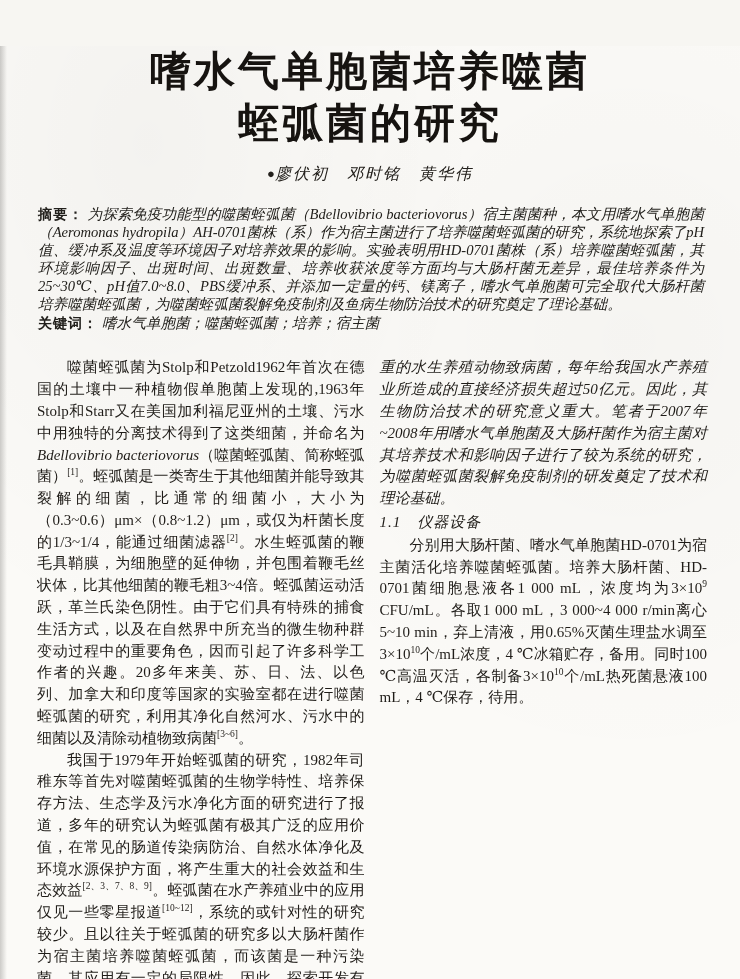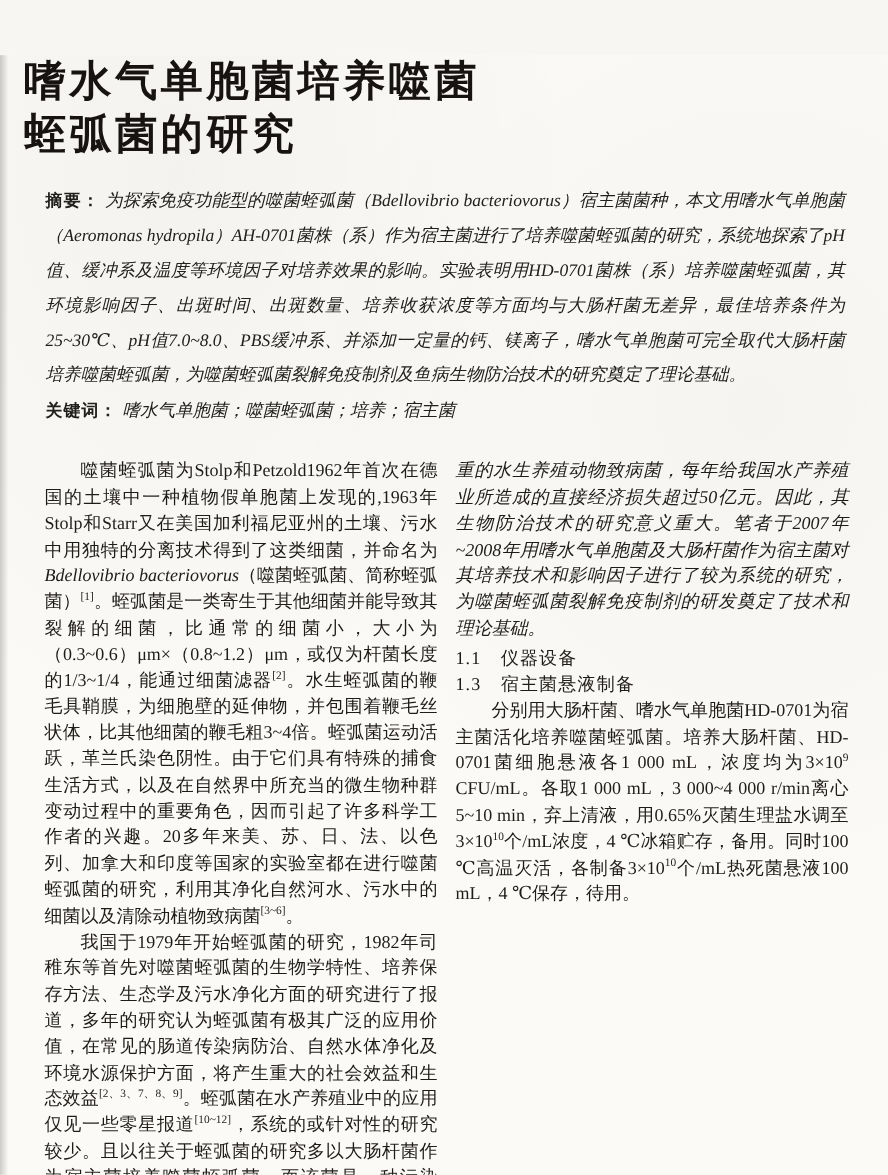--- a/index.html
+++ b/index.html
@@ -15,77 +15,77 @@
       radial-gradient(ellipse at 20% 10%, rgba(0,0,0,0.03), transparent 40%),
       radial-gradient(ellipse at 85% 30%, rgba(0,0,0,0.025), transparent 45%),
       #fbfaf7;
   }
   .page::before {
     content:""; position:absolute; left:0; top:0; bottom:0; width:7px;
     background:linear-gradient(90deg, rgba(40,38,35,0.22), rgba(40,38,35,0.0));
     pointer-events:none;
   }
   .title {
-    margin:46px 20px 0; text-align:left;
+    margin:46px 20px 0; text-align:center;
     font-family:"DejaVu Sans","Liberation Sans",sans-serif;
-    font-weight:bold; font-size:35px; line-height:1.26; letter-spacing:3px;
+    font-weight:bold; font-size:41px; line-height:1.26; letter-spacing:3px;
     color:#161310;
   }
   .authors {
     margin-top:15px; text-align:center;
     font-size:16px; font-style:italic; letter-spacing:2px; color:#23201c;
   }
   .authors .bullet { font-style:normal; font-size:13px; vertical-align:1px; letter-spacing:0; }
   .abstract { margin:20px 36px 0 38px; }
   .abs-text, .kw {
-    font-size:14.6px; line-height:29px; text-align:justify;
+    font-size:14.6px; line-height:18px; text-align:justify;
     font-style:italic; margin:0; color:#22201c;
   }
   .kw { margin-top:1px; }
   .lbl {
     font-style:normal; font-weight:bold;
     font-family:"DejaVu Sans","Liberation Sans",sans-serif;
     font-size:14px; letter-spacing:1px; margin-right:4px;
   }
   .columns { display:flex; gap:15px; margin:25px 33px 0 37px; }
   .col { flex:1 1 0; min-width:0; }
   .col p { margin:0; font-size:15px; line-height:21.8px; text-align:justify; color:#1f1c18; }
   .col p.indent { text-indent:2em; }
   .col p.cont { text-indent:0;font-style:italic; }
   .sec {
     font-size:17.5px; font-weight:normal; letter-spacing:1px;
     margin:10px 0 7px; color:#1f1c18;
   }
   .sub {
-    font-size:15px; font-weight:normal; 
+    font-size:15px; font-weight:normal; font-style:italic;
     margin:3px 0; letter-spacing:1px; color:#1f1c18;
   }
   .lat { font-style:italic; }
   .abs-text .lat { font-style:italic; }
   .sup { font-size:9.5px; vertical-align:super; line-height:0; }
 </style>
 </head>
 <body>
 
 <div class="page">
 
   <h1 class="title"><span>嗜水气单胞菌培养噬菌</span><br><span>蛭弧菌的研究</span></h1>
 
+  <div class="authors"><span class="bullet">●</span><span>廖伏初　邓时铭　黄华伟</span></div>
 
   <section class="abstract">
     <p class="abs-text"><b class="lbl">摘要：</b><span id="abstract-segs"><span>为探索免疫功能型的噬菌蛭弧菌（</span><span class="lat">Bdellovibrio bacteriovorus</span><span>）宿主菌菌种，本文用嗜水气单胞菌（</span><span class="lat">Aeromonas hydropila</span><span>）AH-0701菌株（系）作为宿主菌进行了培养噬菌蛭弧菌的研究，系统地探索了pH值、缓冲系及温度等环境因子对培养效果的影响。实验表明用HD-0701菌株（系）培养噬菌蛭弧菌，其环境影响因子、出斑时间、出斑数量、培养收获浓度等方面均与大肠杆菌无差异，最佳培养条件为25~30℃、pH值7.0~8.0、PBS缓冲系、并添加一定量的钙、镁离子，嗜水气单胞菌可完全取代大肠杆菌培养噬菌蛭弧菌，为噬菌蛭弧菌裂解免疫制剂及鱼病生物防治技术的研究奠定了理论基础。</span></span></p>
     <p class="kw"><b class="lbl">关键词：</b><span>嗜水气单胞菌；噬菌蛭弧菌；培养；宿主菌</span></p>
   </section>
 
   <main class="columns">
     <div class="col" id="col-left">
         <p class="indent"><span>噬菌蛭弧菌为Stolp和Petzold1962年首次在德国的土壤中一种植物假单胞菌上发现的,1963年Stolp和Starr又在美国加利福尼亚州的土壤、污水中用独特的分离技术得到了这类细菌，并命名为</span><span class="lat">Bdellovibrio bacteriovorus</span><span>（噬菌蛭弧菌、简称蛭弧菌）</span><span class="sup">[1]</span><span>。蛭弧菌是一类寄生于其他细菌并能导致其裂解的细菌，比通常的细菌小，大小为（0.3~0.6）μm×（0.8~1.2）μm，或仅为杆菌长度的1/3~1/4，能通过细菌滤器</span><span class="sup">[2]</span><span>。水生蛭弧菌的鞭毛具鞘膜，为细胞壁的延伸物，并包围着鞭毛丝状体，比其他细菌的鞭毛粗3~4倍。蛭弧菌运动活跃，革兰氏染色阴性。由于它们具有特殊的捕食生活方式，以及在自然界中所充当的微生物种群变动过程中的重要角色，因而引起了许多科学工作者的兴趣。20多年来美、苏、日、法、以色列、加拿大和印度等国家的实验室都在进行噬菌蛭弧菌的研究，利用其净化自然河水、污水中的细菌以及清除动植物致病菌</span><span class="sup">[3~6]</span><span>。</span></p>
         <p class="indent"><span>我国于1979年开始蛭弧菌的研究，1982年司稚东等首先对噬菌蛭弧菌的生物学特性、培养保存方法、生态学及污水净化方面的研究进行了报道，多年的研究认为蛭弧菌有极其广泛的应用价值，在常见的肠道传染病防治、自然水体净化及环境水源保护方面，将产生重大的社会效益和生态效益</span><span class="sup">[2、3、7、8、9]</span><span>。蛭弧菌在水产养殖业中的应用仅见一些零星报道</span><span class="sup">[10~12]</span><span>，系统的或针对性的研究较少。且以往关于蛭弧菌的研究多以大肠杆菌作为宿主菌培养噬菌蛭弧菌，而该菌是一种污染菌，其应用有一定的局限性。因此，探索开发有利于水环境保护和具有特定功能的宿主菌意义重大，新的培养技术、生产工艺流程及其制剂的研究是噬菌蛭弧菌在水产养殖、生态农业及水处理技术领域应用的基础。</span></p>
       </div>
     <div class="col" id="col-right">
         <p class="cont"><span>重的水生养殖动物致病菌，每年给我国水产养殖业所造成的直接经济损失超过50亿元。因此，其生物防治技术的研究意义重大。笔者于2007年~2008年用嗜水气单胞菌及大肠杆菌作为宿主菌对其培养技术和影响因子进行了较为系统的研究，为噬菌蛭弧菌裂解免疫制剂的研发奠定了技术和理论基础。</span></p>
         <h4 class="sub">1.1　仪器设备</h4>
-        <h4 class="sub">1.3　宿主菌悬液制备</h4>
         <p class="indent"><span>分别用大肠杆菌、嗜水气单胞菌HD-0701为宿主菌活化培养噬菌蛭弧菌。培养大肠杆菌、HD-0701菌细胞悬液各1 000 mL，浓度均为3×10</span><span class="sup">9</span><span> CFU/mL。各取1 000 mL，3 000~4 000 r/min离心5~10 min，弃上清液，用0.65%灭菌生理盐水调至3×10</span><span class="sup">10</span><span>个/mL浓度，4 ℃冰箱贮存，备用。同时100 ℃高温灭活，各制备3×10</span><span class="sup">10</span><span>个/mL热死菌悬液100 mL，4 ℃保存，待用。</span></p>
       </div>
   </main>
 
 </div>
 
 </body></html>

